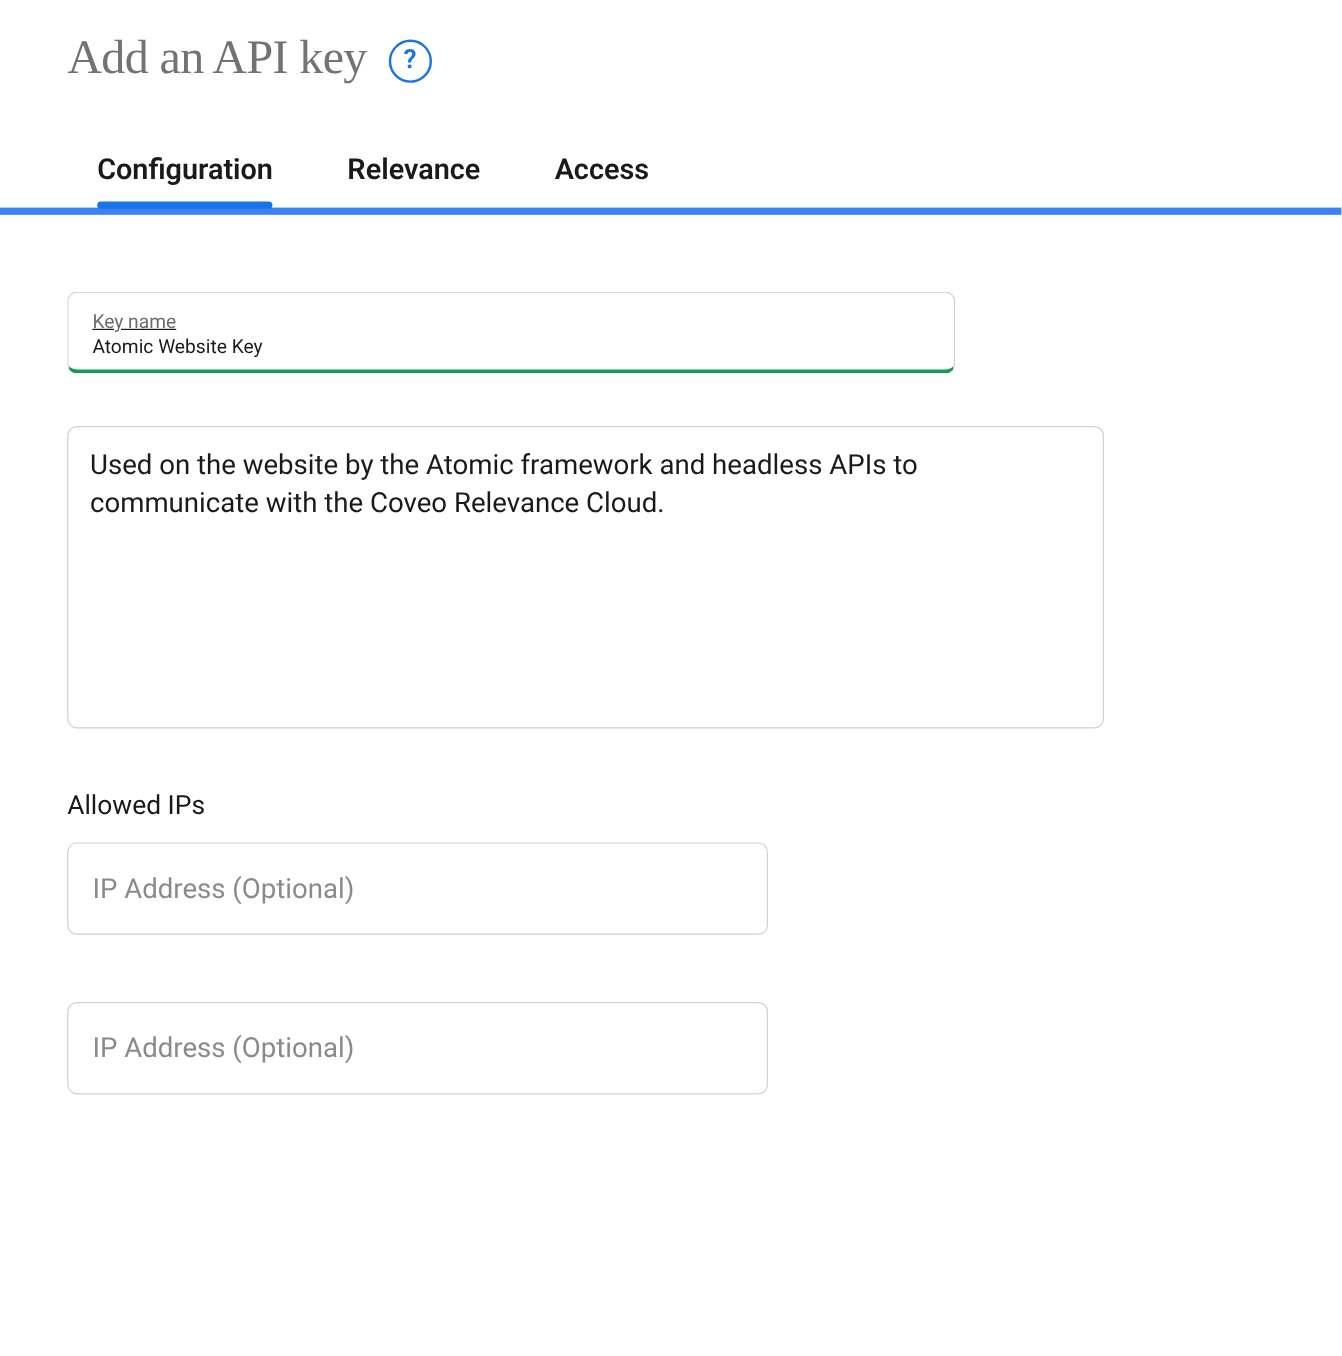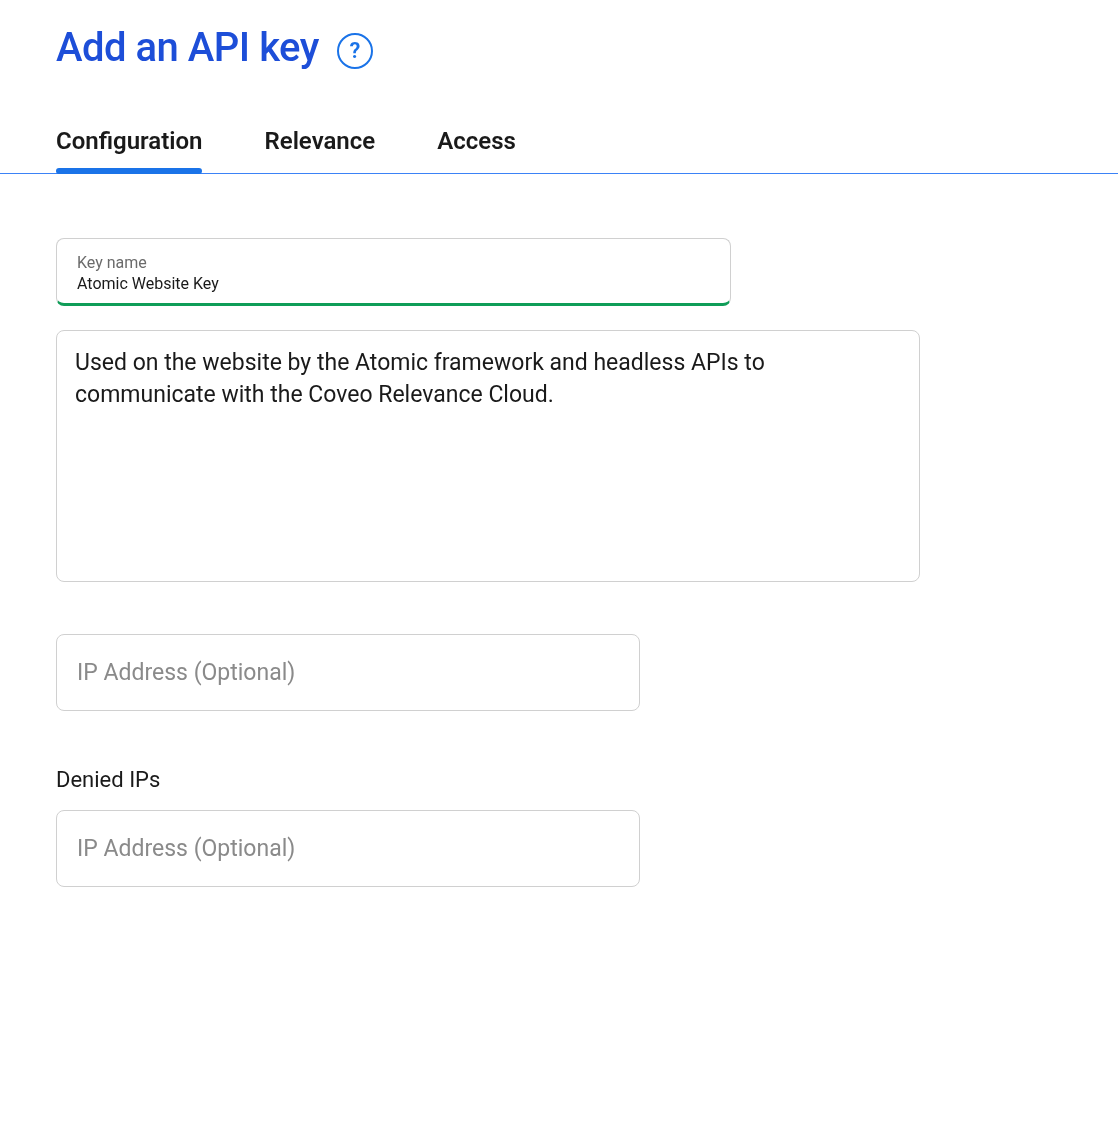--- a/index.html
+++ b/index.html
@@ -14,43 +14,44 @@
     }
     .page-title-row {
       display: flex;
       align-items: center;
       gap: 18px;
       margin-bottom: 56px;
     }
     .page-title {
       font-size: 40px;
       font-weight: 500;
-      color: #1d4ed8;
+      color: #737373;
       letter-spacing: -0.5px;
+      font-family: Liberation Serif, serif;
     }
     .help-icon {
       width: 36px;
       height: 36px;
       border: 2.5px solid #1a73e8;
       border-radius: 50%;
       display: flex;
       align-items: center;
       justify-content: center;
       color: #1a73e8;
       font-size: 22px;
       font-weight: 600;
       cursor: pointer;
       margin-top: 6px;
     }
     .tabs {
       display: flex;
       gap: 62px;
-      border-bottom: 1px solid #3b82f6;
+      border-bottom: 6px solid #3b82f6;
       margin-left: -56px;
-      padding-left: 56px;
+      padding-left: 81px;
       width: 1118px;
     }
     .tab {
       font-size: 24px;
       font-weight: 600;
       color: #1a1a1a;
       padding-bottom: 18px;
       cursor: pointer;
       position: relative;
     }
@@ -62,26 +63,27 @@
       width: 100%;
       height: 6px;
       background: #1a73e8;
       border-radius: 3px;
     }
     .form-area {
       padding-top: 64px;
     }
     .floating-field {
       position: relative;
-      width: 675px;
+      width: 740px;
       border: 1px solid #d0d0d0;
       border-radius: 8px;
       padding: 14px 20px 10px 20px;
       border-bottom: 3px solid #0f9d58;
-      margin-bottom: 24px;
+      margin-bottom: 44px;
+      text-decoration: underline;
     }
     .floating-label {
       font-size: 16px;
       color: #6b6b6b;
       display: block;
       margin-bottom: 2px;
     }
     .floating-input {
       border: none;
       outline: none;
@@ -143,19 +145,19 @@
 
   <div class="form-area">
 
     <div class="floating-field">
       <label class="floating-label">Key name</label>
       <input class="floating-input" type="text" value="Atomic Website Key" style="">
     </div>
 
     <textarea class="textarea-field" style="">Used on the website by the Atomic framework and headless APIs to communicate with the Coveo Relevance Cloud.</textarea>
 
+    <label class="section-label">Allowed IPs</label>
     <input class="ip-input" type="text" placeholder="IP Address (Optional)" style="">
 
-    <label class="section-label">Denied IPs</label>
     <input class="ip-input" type="text" placeholder="IP Address (Optional)" style="">
 
   </div>
 </div>
 
 </body></html>

